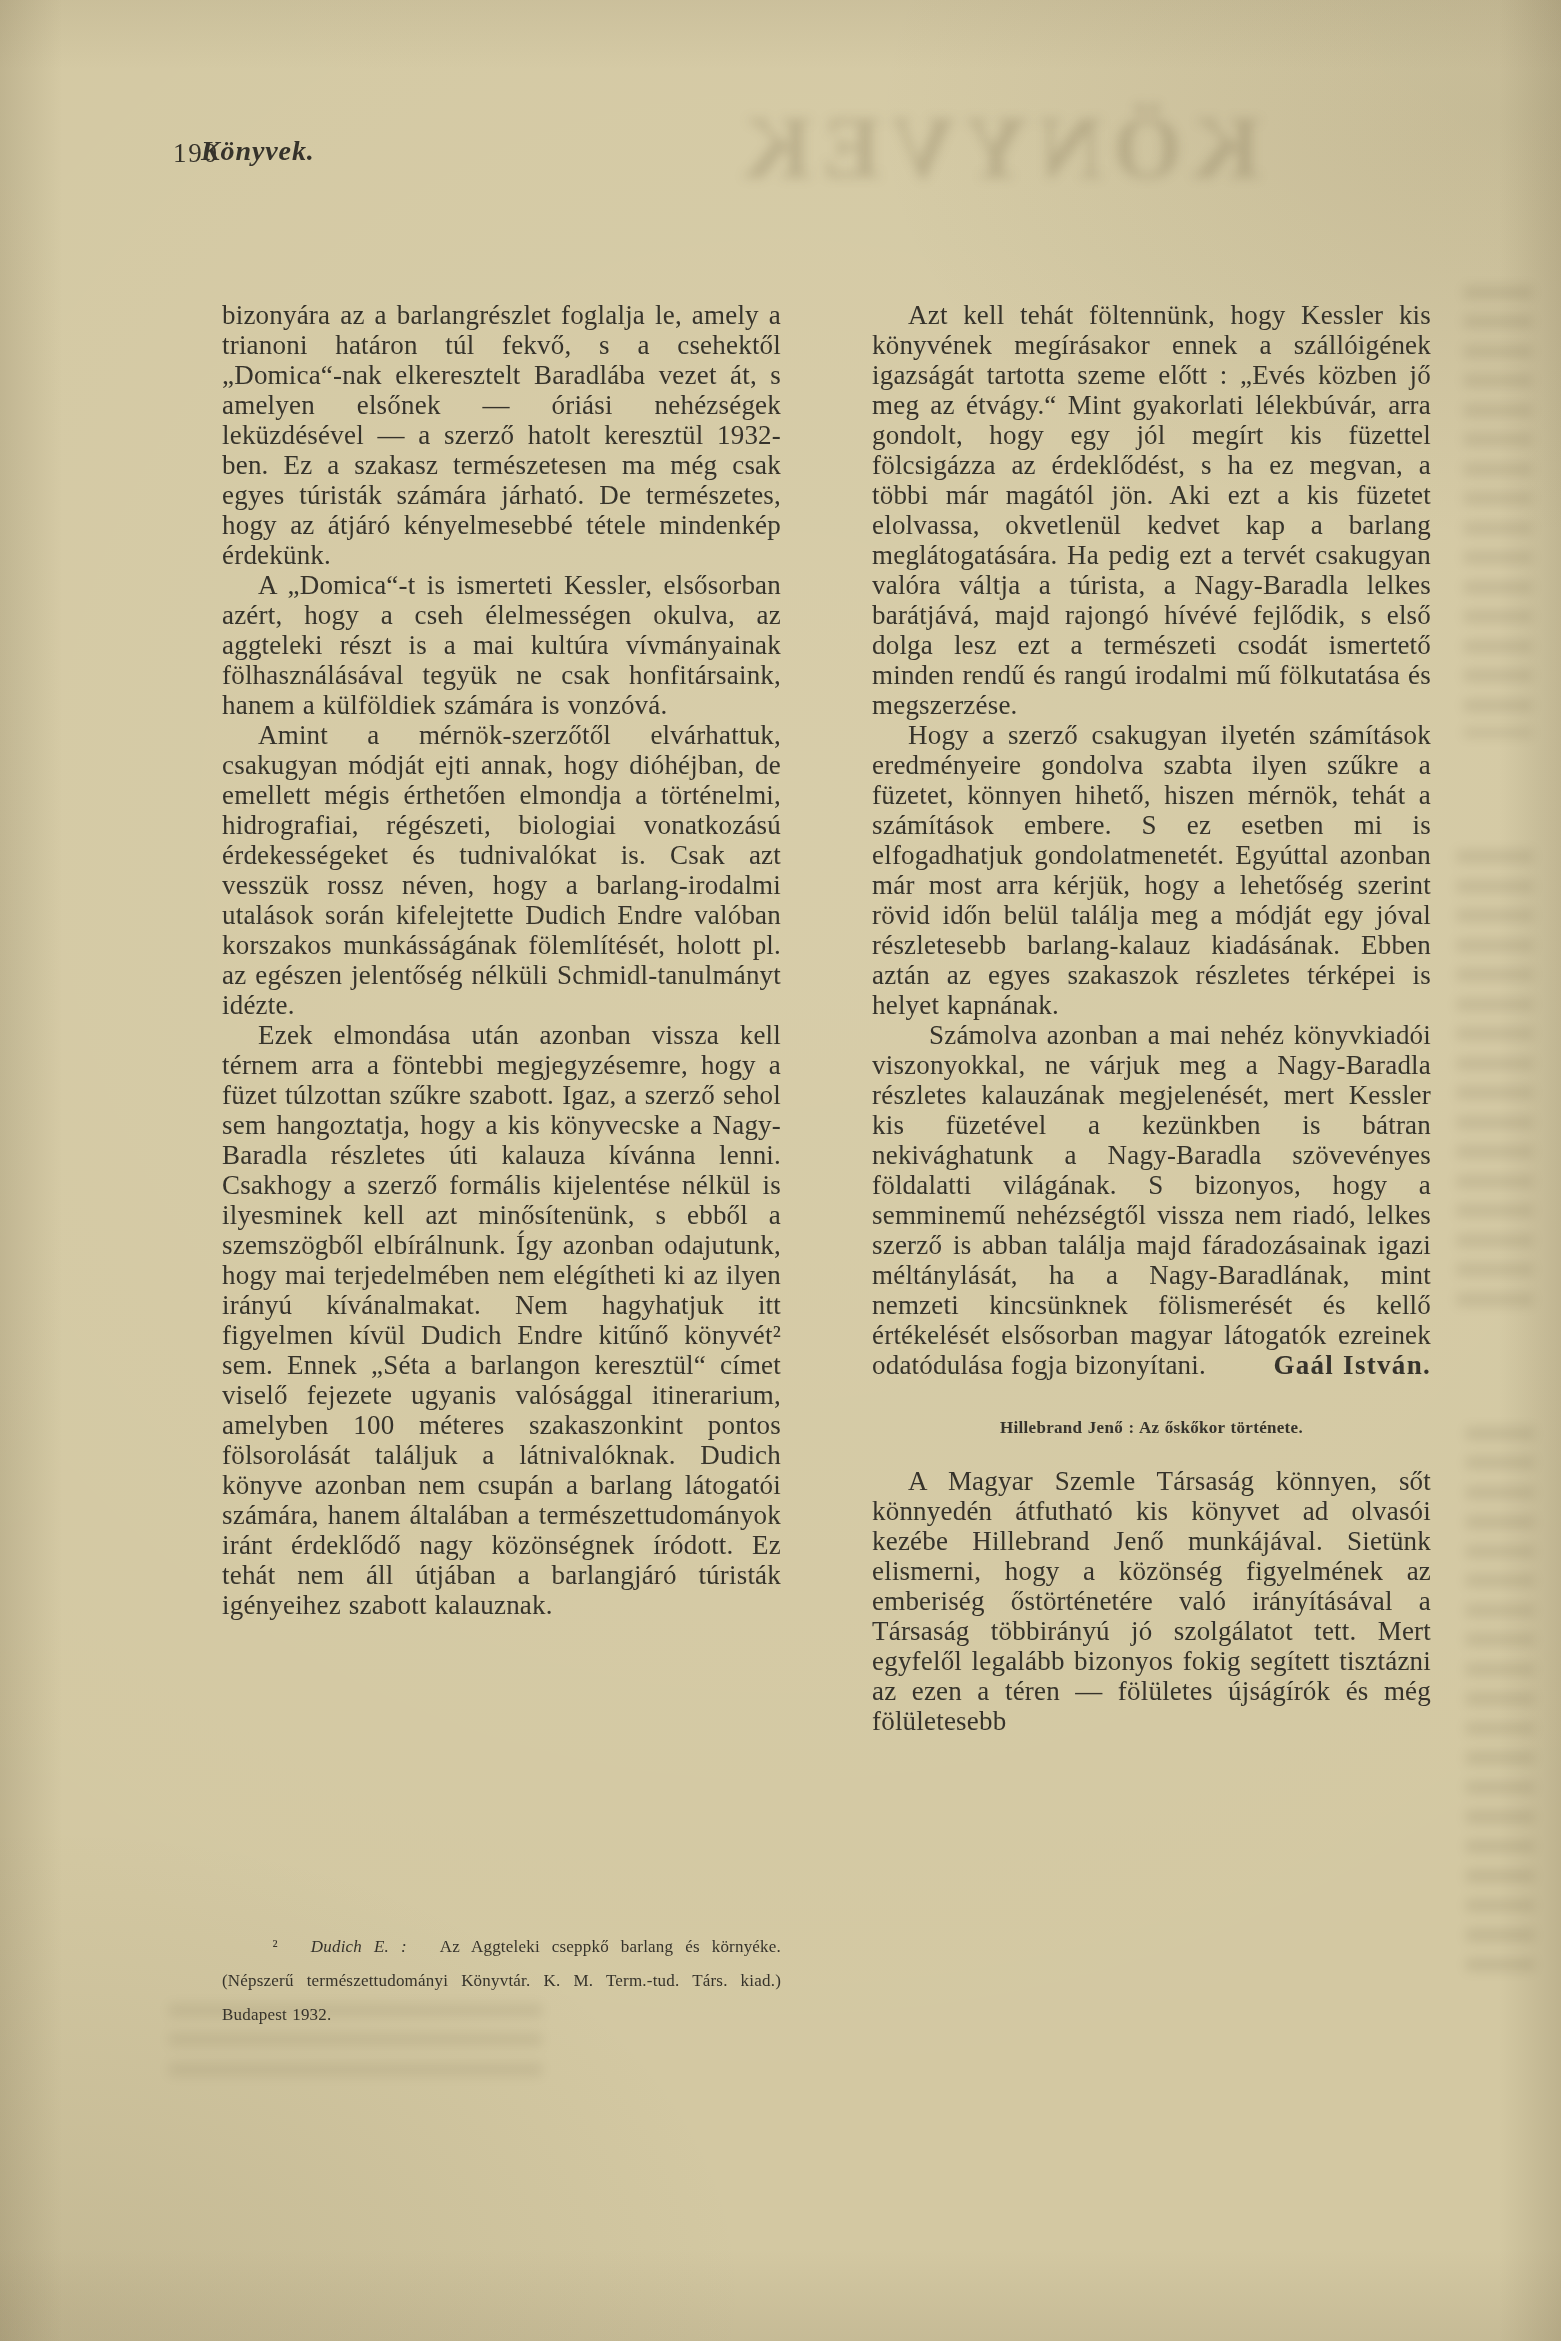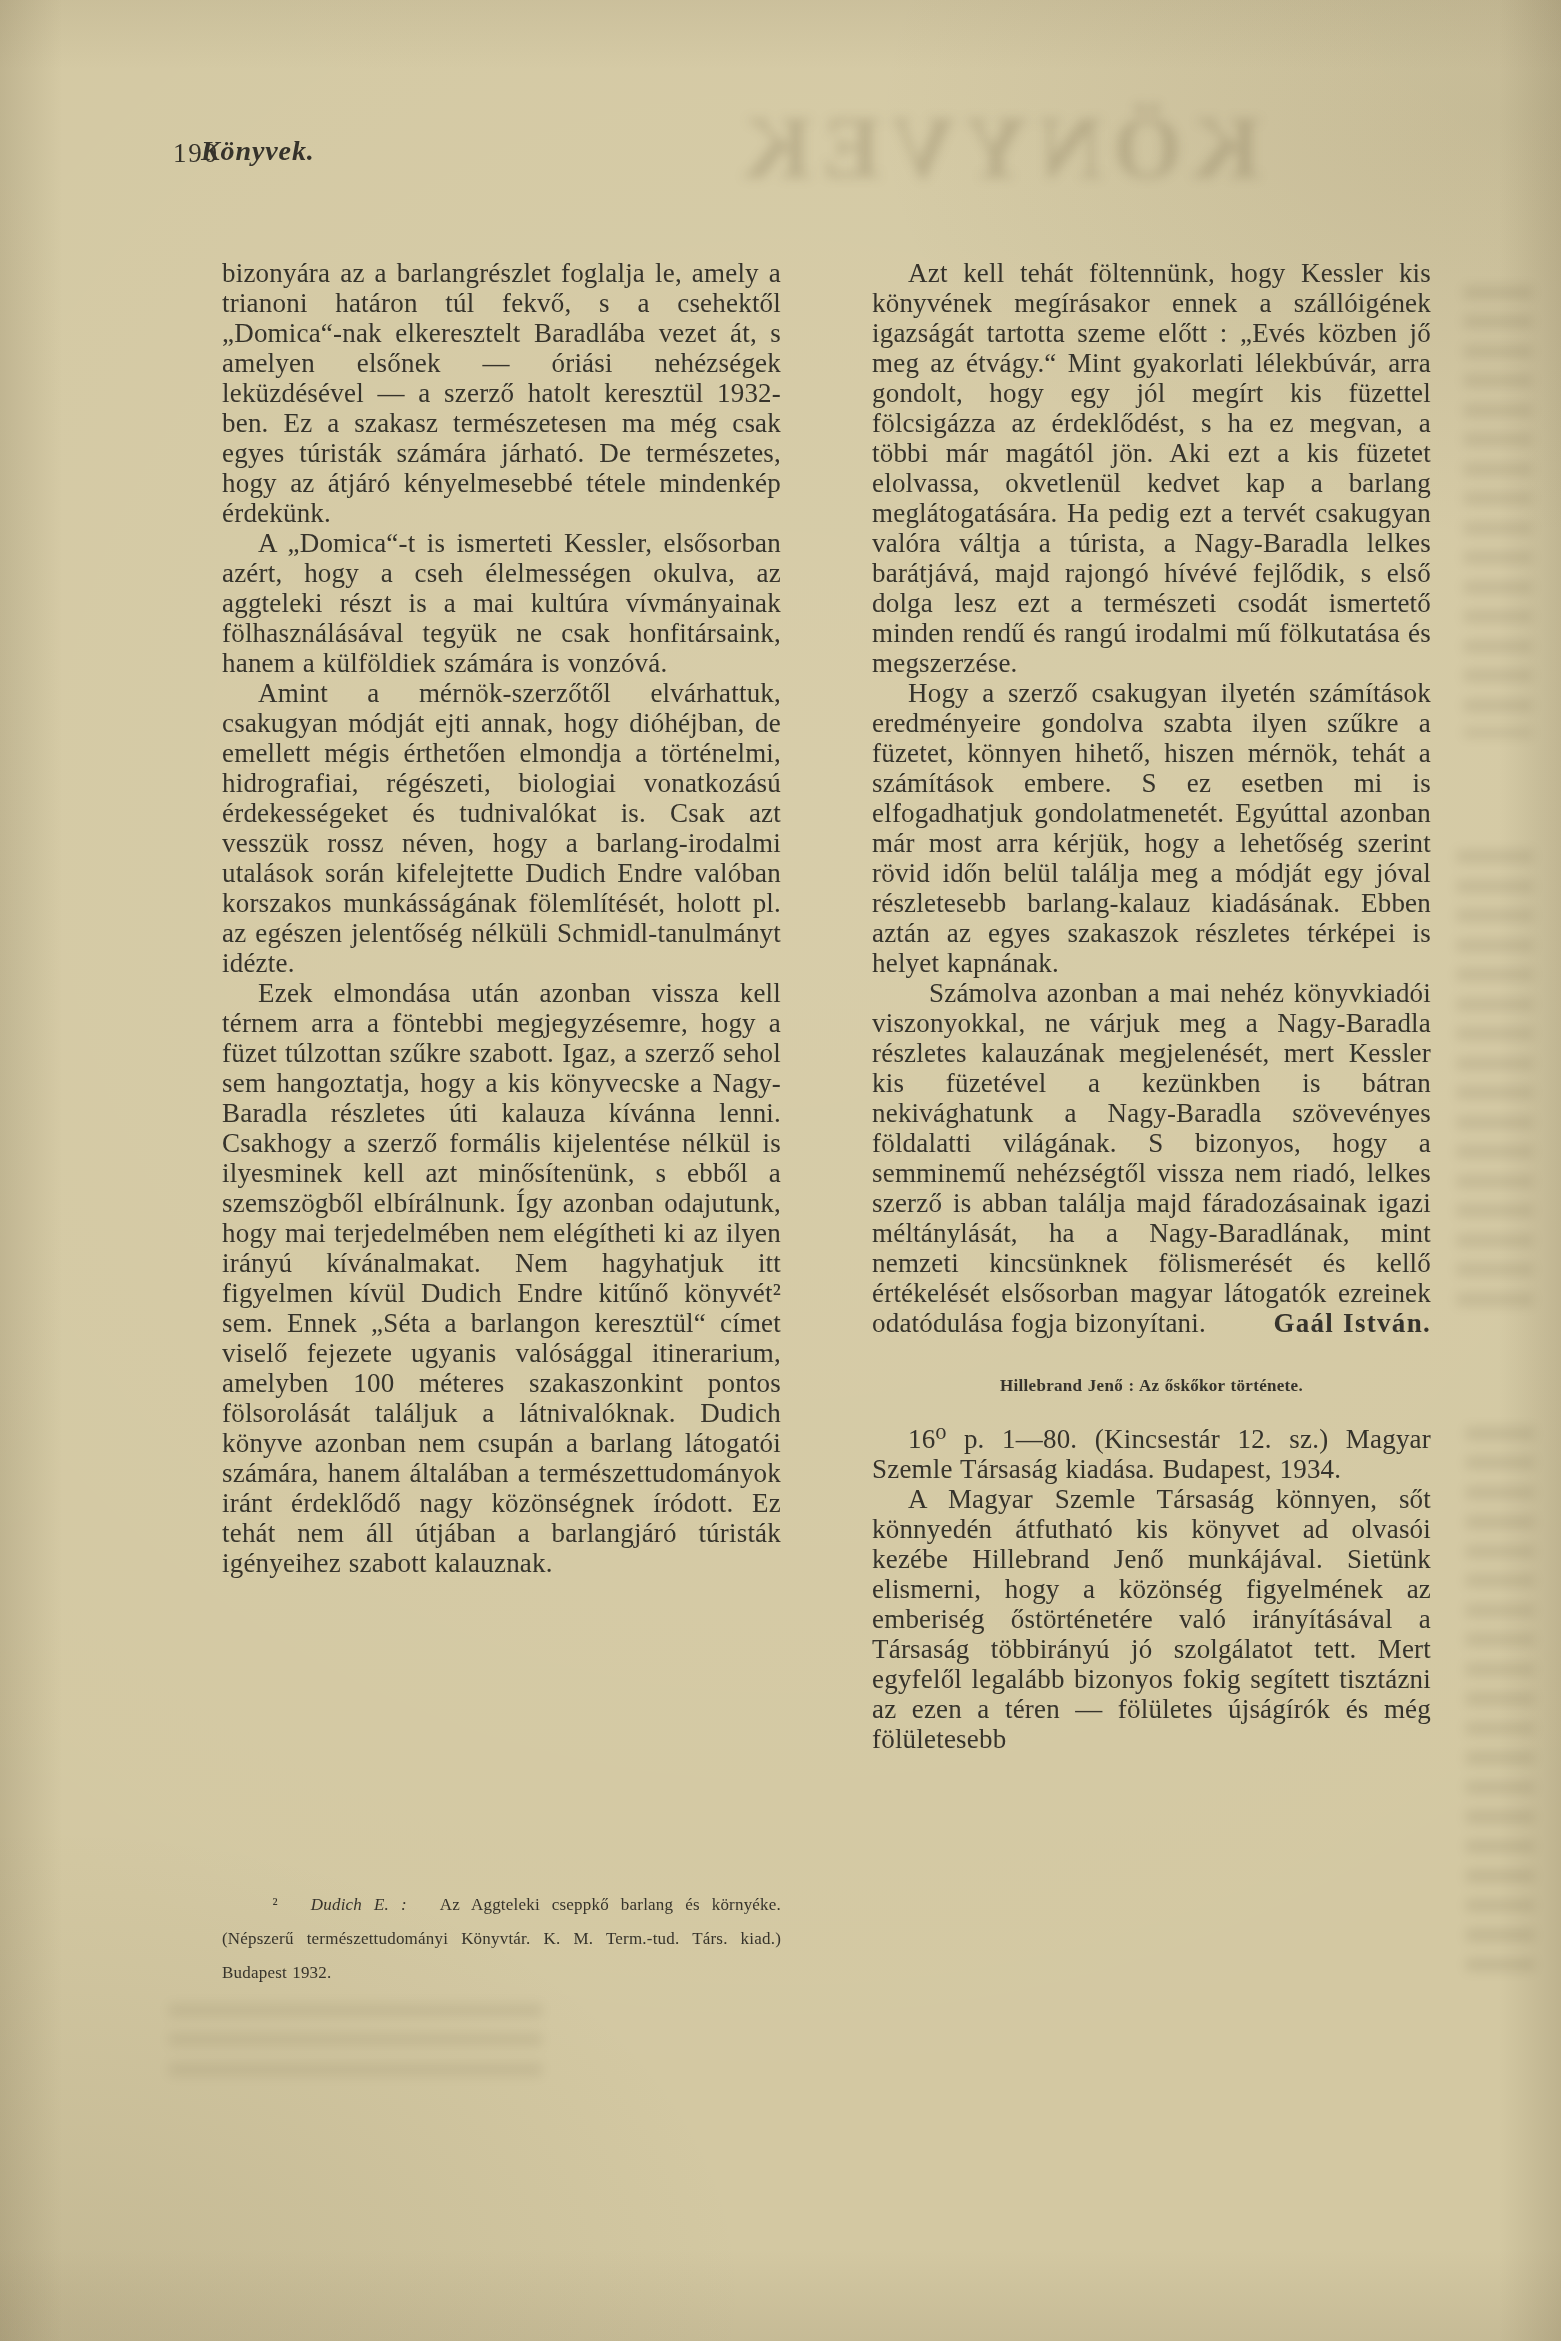--- a/index.html
+++ b/index.html
@@ -89,20 +89,21 @@
     position: relative;
     width: 612px;
     min-height: 1732px;
     text-align: justify;
     font-size: 27px;
     line-height: 30px;
     letter-spacing: 0.2px;
     word-spacing: 0.9px;
     -webkit-hyphens: auto;
     hyphens: auto;
+    margin-top: 42px;
   }
   .col p { margin: 0; text-indent: 36px; }
   .col p.no-indent { text-indent: 0; }
   .col p.cont { text-align-last: justify; }
 
   .col-left { padding-bottom: 130px; }
 
   .footnote {
     position: absolute;
     left: 0; right: 0; bottom: 0;
@@ -154,19 +155,18 @@
       <div class="footnote">
         <p><span class="fn-marker">²</span> <span class="fn-author">Dudich E. :</span> <span class="fn-text">Az Aggteleki cseppkő barlang és környéke. (Népszerű természettudományi Könyvtár. K. M. Term.-tud. Társ. kiad.) Budapest 1932.</span></p>
       </div>
     </section>
 
     <section class="col col-right">
       <p>Azt kell tehát föltennünk, hogy Kessler kis könyvének megírásakor ennek a szállóigének igazságát tartotta szeme előtt : „Evés közben jő meg az étvágy.“ Mint gyakorlati lélekbúvár, arra gondolt, hogy egy jól megírt kis füzettel fölcsigázza az érdeklődést, s ha ez megvan, a többi már magától jön. Aki ezt a kis füzetet elolvassa, okvetlenül kedvet kap a barlang meglátogatására. Ha pedig ezt a tervét csakugyan valóra váltja a túrista, a Nagy-Baradla lelkes barátjává, majd rajongó hívévé fejlődik, s első dolga lesz ezt a természeti csodát ismertető minden rendű és rangú irodalmi mű fölkutatása és megszerzése.</p>
       <p>Hogy a szerző csakugyan ilyetén számítások eredményeire gondolva szabta ilyen szűkre a füzetet, könnyen hihető, hiszen mérnök, tehát a számítások embere. S ez esetben mi is elfogadhatjuk gondolatmenetét. Egyúttal azonban már most arra kérjük, hogy a lehetőség szerint rövid időn belül találja meg a módját egy jóval részletesebb barlang-kalauz kiadásának. Ebben aztán az egyes szakaszok részletes térképei is helyet kapnának.</p>
       <p><span>Számolva azonban a mai nehéz könyvkiadói viszonyokkal, ne várjuk meg a Nagy-Baradla részletes kalauzának megjelenését, mert Kessler kis füzetével a kezünkben is bátran nekivághatunk a Nagy-Baradla szövevényes földalatti világának. S bizonyos, hogy a semminemű nehézségtől vissza nem riadó, lelkes szerző is abban találja majd fáradozásainak igazi méltánylását, ha a Nagy-Baradlának, mint nemzeti kincsünknek fölismerését és kellő értékelését elsősorban magyar látogatók ezreinek odatódulása fogja bizonyítani.</span> <span class="signature">Gaál István.</span></p>
       <h3 class="review-heading">Hillebrand Jenő : Az őskőkor története.</h3>
-      <p>16⁰ p. 1—80. (Kincsestár 12. sz.) Magyar Szemle Társaság kiadása. Budapest, 1934.</p>
       <p class="cont">A Magyar Szemle Társaság könnyen, sőt könnyedén átfutható kis könyvet ad olvasói kezébe Hillebrand Jenő munkájával. Sietünk elismerni, hogy a közönség figyelmének az emberiség őstörténetére való irányításával a Társaság többirányú jó szolgálatot tett. Mert egyfelől legalább bizonyos fokig segített tisztázni az ezen a téren — fölületes újságírók és még fölületesebb</p>
     </section>
 
   </main>
 </div>
 
 
 </body></html>

